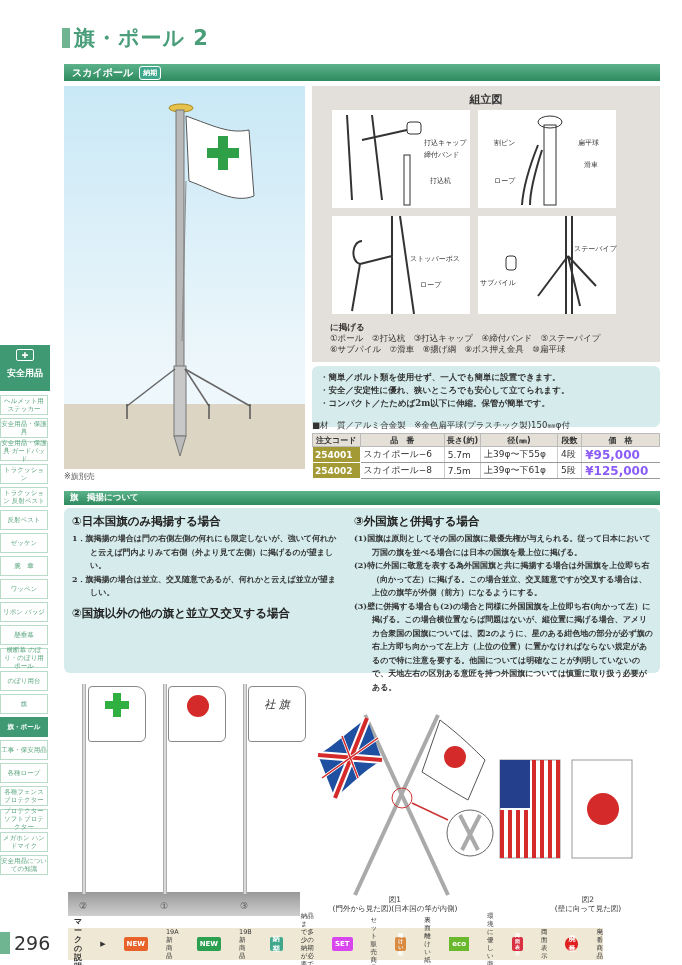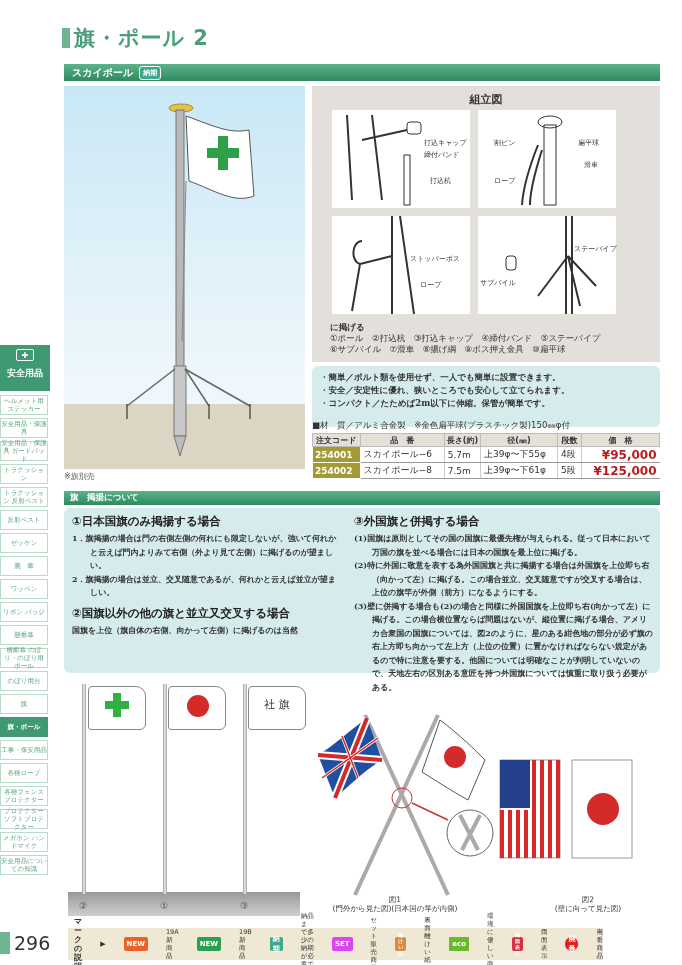--- a/index.html
+++ b/index.html
@@ -30,42 +30,42 @@
 
   
   .features { left: 312px; top: 366px; width: 348px; height: 61px; background: #d6ecec; border-radius: 6px; padding: 5px 8px; font-family: "DejaVu Serif", serif; font-size: 8.5px; line-height: 13px; font-weight: bold; color: #333; }
   .material { left: 312px; top: 420px; font-size: 8.5px; color: #333; }
 
   
   .ptable { left: 312px; top: 433px; width: 348px; border-collapse: collapse; font-size: 9px; }
   .ptable th { background: #e4e0d8; border: 1px solid #bbb; height: 13px; font-size: 8px; font-weight: bold; }
   .ptable td { border-bottom: 1px solid #999; border-left: 1px solid #ccc; height: 16px; padding: 0 3px; white-space: nowrap; }
   .ptable td.code { background: #a39a35; color: #fff; font-weight: bold; padding: 0 2px; border: 1px solid #fff; }
-  .ptable td.price { color: #b91c1c; font-weight: bold; font-size: 12px; text-align: right; }
+  .ptable td.price { color: #8b5cf6; font-weight: bold; font-size: 12px; text-align: left; }
 
   
   .section-bar2 { left: 64px; top: 491px; width: 596px; height: 14px; background: linear-gradient(#5cb38b, #2f8a5f); color: #fff; font-size: 8.5px; font-weight: bold; display: flex; align-items: center; padding-left: 6px; }
   .info-box { left: 64px; top: 508px; width: 596px; height: 165px; background: #d6ecec; border-radius: 6px; }
   .info-col { position: absolute; top: 6px; }
   .info-h { font-size: 11.5px; font-weight: bold; color: #222; margin-bottom: 3px; }
   .info-p { font-family: "DejaVu Serif", serif; font-size: 8px; line-height: 13.5px; font-weight: bold; color: #333; }
   .info-p .item { padding-left: 18px; text-indent: -18px; }
 
   
   .side-head { left: 0; top: 345px; width: 50px; height: 46px; background: #3f9a74; color: #fff; font-size: 9px; font-weight: bold; text-align: center; padding-top: 4px; }
   .side-head .helm { width: 18px; height: 12px; margin: 0 auto 6px; border: 1px solid #fff; border-radius: 2px; display: flex; align-items: center; justify-content: center; font-size: 8px; }
   .side-list { left: 0; top: 395px; width: 50px; }
   .side-item { width: 48px; height: 20px; margin-bottom: 3px; border: 1px solid #b9dcc8; color: #5aa57f; font-size: 6.5px; text-align: center; display: flex; align-items: center; justify-content: center; line-height: 8px; background: #fff; }
   .side-item.active { background: #3f9a74; color: #fff; border-color: #3f9a74; font-weight: bold; }
 
   
   .flag-ground { left: 68px; top: 892px; width: 232px; height: 24px; background: linear-gradient(#999, #cfcfcf); }
   .pole { position: absolute; width: 4px; background: linear-gradient(90deg,#999,#eee,#999); }
   .pole-num { position: absolute; font-size: 9px; color: #555; }
-  .flag { position: absolute; width: 58px; height: 44px; background: #fff; border: 1px solid #888; border-radius: 4px 10px 6px 3px; }
+  .flag { position: absolute; width: 58px; height: 56px; background: #fff; border: 1px solid #888; border-radius: 4px 10px 6px 3px; font-style: italic; }
   .fig-cap { position: absolute; font-size: 7.5px; text-align: center; color: #333; line-height: 9px; }
 
   
   .page-num-bar { left: 0; top: 932px; width: 10px; height: 22px; background: #6fb592; }
   .page-num { left: 14px; top: 932px; font-size: 19px; color: #333; }
   .legend { left: 68px; top: 928px; width: 535px; height: 32px; background: #efe8d4; display: flex; align-items: center; padding-left: 6px; gap: 18px; font-size: 7px; color: #333; }
   .lg-title { font-size: 8px; font-weight: bold; line-height: 9px; }
   .lg-icon { display: inline-flex; align-items: center; justify-content: center; font-size: 7px; font-weight: bold; color: #fff; height: 14px; padding: 0 3px; border-radius: 2px; }
   .lg-txt { line-height: 8px; font-size: 6.5px; }
 </style>
@@ -188,21 +188,20 @@
 
 <div class="abs section-bar2">旗　掲揚について</div>
 <div class="abs info-box">
   <div class="info-col" style="left:8px;width:272px;">
     <div class="info-h">①日本国旗のみ掲揚する場合</div>
     <div class="info-p">
       <div class="item">1．旗掲揚の場合は門の右側左側の何れにも限定しないが、強いて何れかと云えば門内よりみて右側（外より見て左側）に掲げるのが望ましい。</div>
       <div class="item">2．旗掲揚の場合は並立、交叉随意であるが、何れかと云えば並立が望ましい。</div>
     </div>
     <div class="info-h" style="margin-top:6px">②国旗以外の他の旗と並立又交叉する場合</div>
-    <div class="info-p">国旗を上位（旗自体の右側、向かって左側）に掲げるのは当然</div>
   </div>
   <div class="info-col" style="left:290px;width:300px;">
     <div class="info-h">③外国旗と併掲する場合</div>
     <div class="info-p">
       <div class="item">(1)国旗は原則としてその国の国旗に最優先権が与えられる。従って日本において万国の旗を並べる場合には日本の国旗を最上位に掲げる。</div>
       <div class="item">(2)特に外国に敬意を表する為外国国旗と共に掲揚する場合は外国旗を上位即ち右（向かって左）に掲げる。この場合並立、交叉随意ですが交叉する場合は、上位の旗竿が外側（前方）になるようにする。</div>
       <div class="item">(3)壁に併掲する場合も(2)の場合と同様に外国国旗を上位即ち右(向かって左）に掲げる。この場合横位置ならば問題はないが、縦位置に掲げる場合、アメリカ合衆国の国旗については、図2のように、星のある紺色地の部分が必ず旗の右上方即ち向かって左上方（上位の位置）に置かなければならない規定があるので特に注意を要する。他国については明確なことが判明していないので、天地左右の区別ある意匠を持つ外国旗については慎重に取り扱う必要がある。</div>
     </div>
   </div>
 </div>

